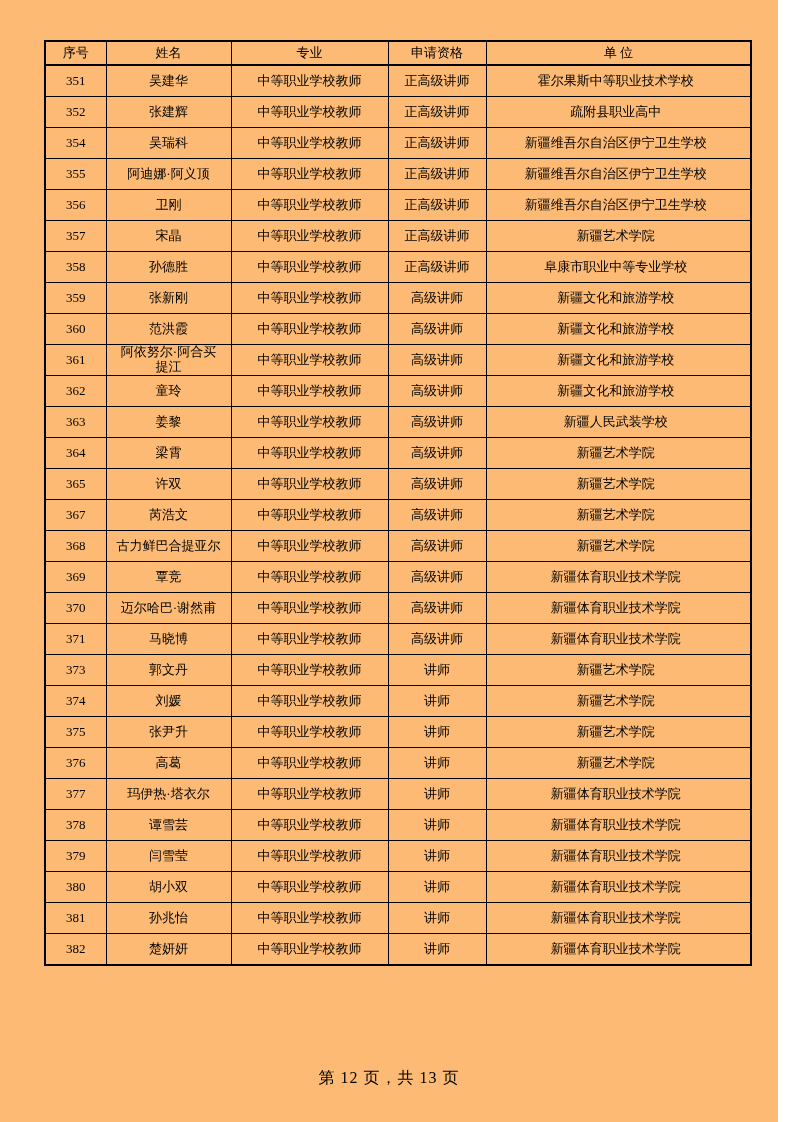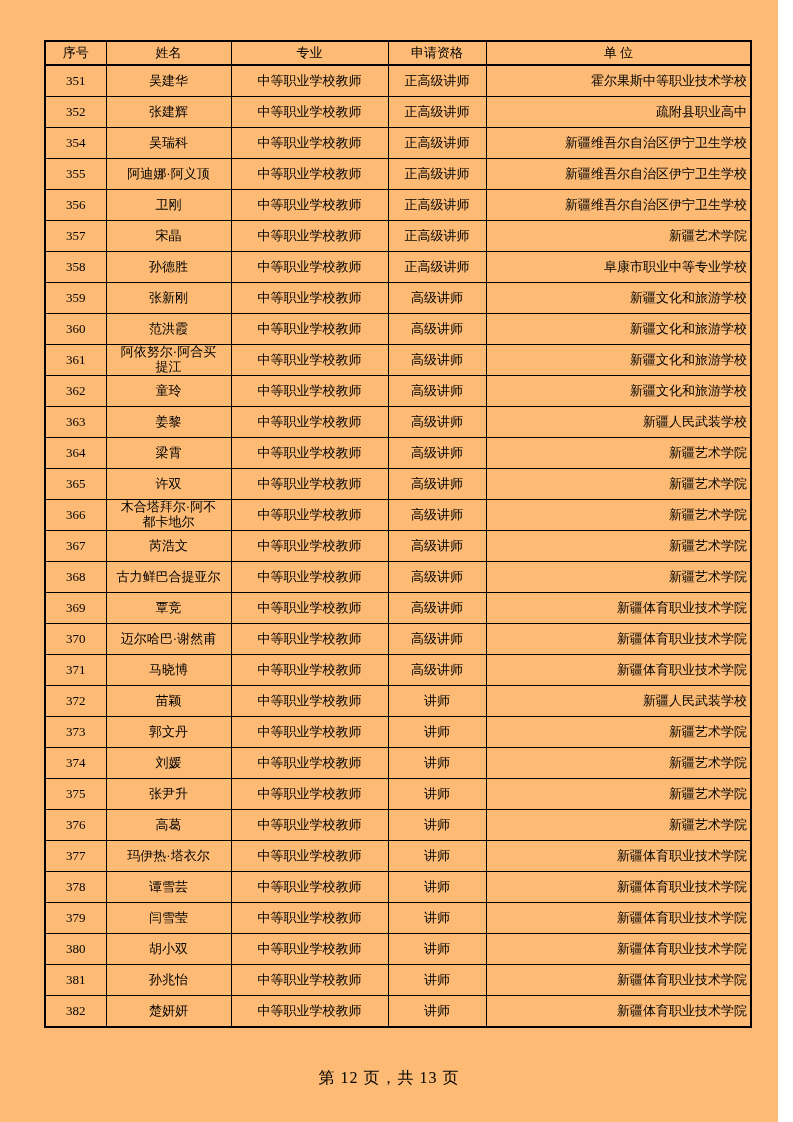--- a/index.html
+++ b/index.html
@@ -31,23 +31,23 @@
     line-height: 1.15;
     overflow: hidden;
   }
   .doc-table thead th {
     height: 22px;
     border-bottom: 2px solid #000000;
   }
   .doc-table tbody td { height: 30px; }
   .doc-table td.cell-name { padding: 0 8px; }
   .doc-table td.cell-unit {
-    text-align: right;
+    text-align: center;
     padding-left: 5px;
-    padding-right: 3px;
+    padding-right: 10px;
   }
   .footer {
     position: absolute;
     left: 0;
     right: 0;
     top: 1068px;
     text-align: center;
     font-size: 16px;
     letter-spacing: 1px;
   }
@@ -166,27 +166,20 @@
           <td class="cell-unit">新疆艺术学院</td>
         </tr>
         <tr>
           <td class="cell-seq">365</td>
           <td class="cell-name">许双</td>
           <td class="cell-major">中等职业学校教师</td>
           <td class="cell-qualification">高级讲师</td>
           <td class="cell-unit">新疆艺术学院</td>
         </tr>
         <tr>
-          <td class="cell-seq">366</td>
-          <td class="cell-name">木合塔拜尔·阿不都卡地尔</td>
-          <td class="cell-major">中等职业学校教师</td>
-          <td class="cell-qualification">高级讲师</td>
-          <td class="cell-unit">新疆艺术学院</td>
-        </tr>
-        <tr>
           <td class="cell-seq">367</td>
           <td class="cell-name">芮浩文</td>
           <td class="cell-major">中等职业学校教师</td>
           <td class="cell-qualification">高级讲师</td>
           <td class="cell-unit">新疆艺术学院</td>
         </tr>
         <tr>
           <td class="cell-seq">368</td>
           <td class="cell-name">古力鲜巴合提亚尔</td>
           <td class="cell-major">中等职业学校教师</td>
@@ -206,27 +199,20 @@
           <td class="cell-major">中等职业学校教师</td>
           <td class="cell-qualification">高级讲师</td>
           <td class="cell-unit">新疆体育职业技术学院</td>
         </tr>
         <tr>
           <td class="cell-seq">371</td>
           <td class="cell-name">马晓博</td>
           <td class="cell-major">中等职业学校教师</td>
           <td class="cell-qualification">高级讲师</td>
           <td class="cell-unit">新疆体育职业技术学院</td>
-        </tr>
-        <tr>
-          <td class="cell-seq">372</td>
-          <td class="cell-name">苗颖</td>
-          <td class="cell-major">中等职业学校教师</td>
-          <td class="cell-qualification">讲师</td>
-          <td class="cell-unit">新疆人民武装学校</td>
         </tr>
         <tr>
           <td class="cell-seq">373</td>
           <td class="cell-name">郭文丹</td>
           <td class="cell-major">中等职业学校教师</td>
           <td class="cell-qualification">讲师</td>
           <td class="cell-unit">新疆艺术学院</td>
         </tr>
         <tr>
           <td class="cell-seq">374</td>

